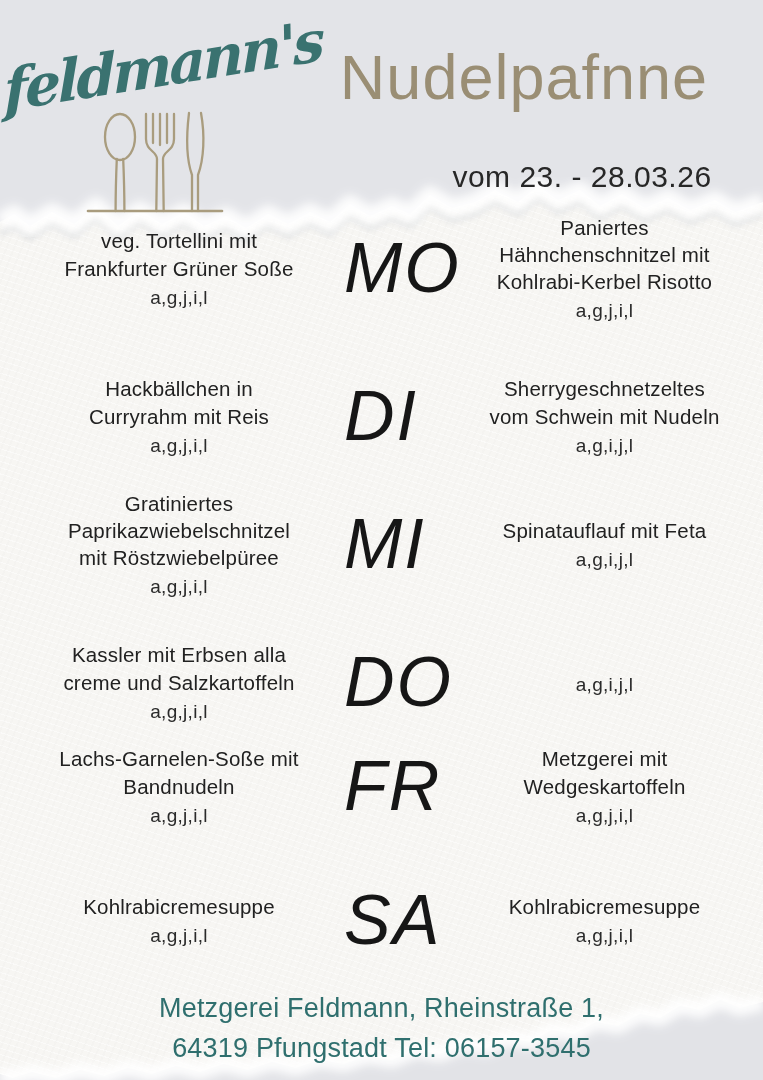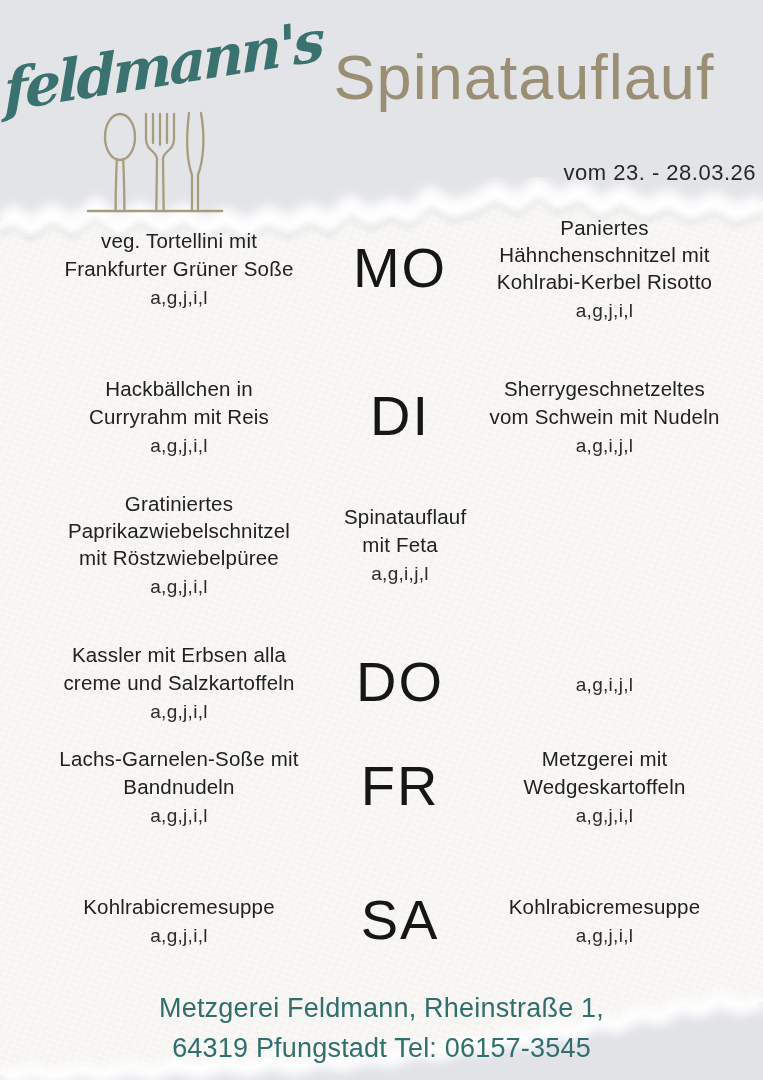--- a/index.html
+++ b/index.html
@@ -25,21 +25,21 @@
   }
   .cutlery{position:absolute;left:82px;top:108px;z-index:3;}
 
   .page-title{
     position:absolute;left:288px;top:24px;width:472px;z-index:3;
     font-size:63px;font-weight:300;letter-spacing:1px;color:#9a8e74;
     text-align:center;line-height:106px;white-space:nowrap;
   }
   .date-range{
     position:absolute;left:408px;top:160px;width:348px;z-index:3;
-    font-size:22px;color:#272727;text-align:right;letter-spacing:.5px;
+    font-size:30px;color:#272727;text-align:center;letter-spacing:.5px;
     white-space:nowrap;
   }
 
   .row{
     position:absolute;left:0;width:763px;z-index:3;
     display:grid;grid-template-columns:330px 112px auto;
     align-items:center;box-sizing:border-box;
     padding:0 10px 0 14px;
   }
   .r0{top:198px;height:140px;}
@@ -48,22 +48,22 @@
   .r3{top:624px;height:116px;}
   .r4{top:728px;height:116px;}
   .r5{top:872px;height:96px;}
 
   .dish{text-align:center;color:#212121;}
   .dish-name{font-size:20.5px;line-height:1.32;letter-spacing:.2px;margin:0 auto;}
   .allergens{font-size:19px;margin-top:5px;color:#2a2a2a;letter-spacing:.3px;}
   .mw230{max-width:230px;} .mw240{max-width:240px;} .mw250{max-width:250px;} .mw260{max-width:260px;}
 
   .day{
-    font-size:56px;font-weight:300;letter-spacing:2px;color:#161616;
-    text-align:center;line-height:1;
+    font-size:70px;font-weight:300;letter-spacing:2px;color:#161616;
+    text-align:left;line-height:1;font-style:italic;
   }
 
   .footer{
     position:absolute;left:0;top:988px;width:763px;z-index:6;
     text-align:center;font-weight:400;font-size:27px;line-height:40px;
     color:#2f6f6e;letter-spacing:.2px;
   }
 </style>
 </head>
 <body>
@@ -95,21 +95,21 @@
       <path d="M64,6 L64,31 C64,43 75,43 75,51 L74.3,103"></path>
       <path d="M92,6 L92,31 C92,43 81,43 81,51 L81.7,103"></path>
       <path d="M71,6 L71,35"></path>
       <path d="M78,6 L78,37"></path>
       <path d="M85,6 L85,35"></path>
       <path d="M107,5 C104,30 105,53 110,67 L110,103"></path>
       <path d="M119,5 C123,27 122,51 116,67 L116,103"></path>
     </g>
   </svg>
 
-  <div class="page-title">Spinatauflauf</div>
+  <div class="page-title">Nudelpafnne</div>
   <div class="date-range">vom 23. - 28.03.26</div>
 
   <div class="row r0">
     <div class="dish">
       <div class="dish-name mw260">veg. Tortellini mit Frankfurter Grüner Soße</div>
       <div class="allergens">a,g,j,i,l</div>
     </div>
     <div class="day">MO</div>
     <div class="dish">
       <div class="dish-name mw240">Paniertes Hähnchenschnitzel mit Kohlrabi-Kerbel Risotto</div>
@@ -127,20 +127,21 @@
       <div class="dish-name mw230">Sherrygeschnetzeltes vom Schwein mit Nudeln</div>
       <div class="allergens">a,g,i,j,l</div>
     </div>
   </div>
 
   <div class="row r2">
     <div class="dish">
       <div class="dish-name mw250">Gratiniertes Paprikazwiebelschnitzel mit Röstzwiebelpüree</div>
       <div class="allergens">a,g,j,i,l</div>
     </div>
+    <div class="day">MI</div>
     <div class="dish">
       <div class="dish-name">Spinatauflauf mit Feta</div>
       <div class="allergens">a,g,i,j,l</div>
     </div>
   </div>
 
   <div class="row r3">
     <div class="dish">
       <div class="dish-name mw250">Kassler mit Erbsen alla creme und Salzkartoffeln</div>
       <div class="allergens">a,g,j,i,l</div>

